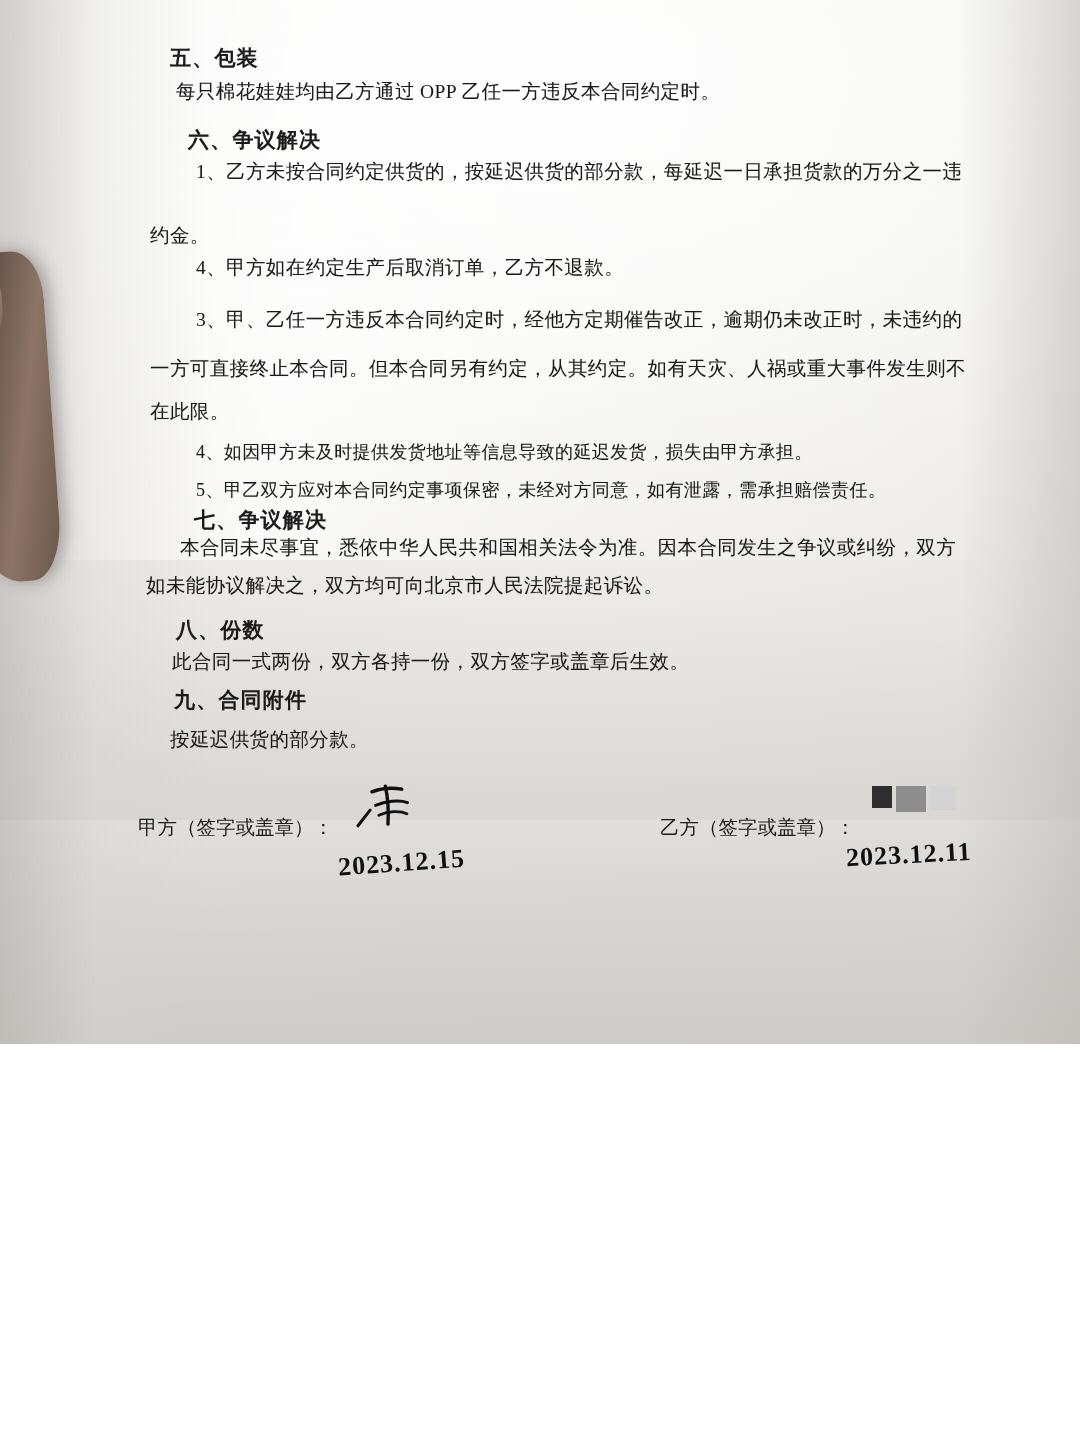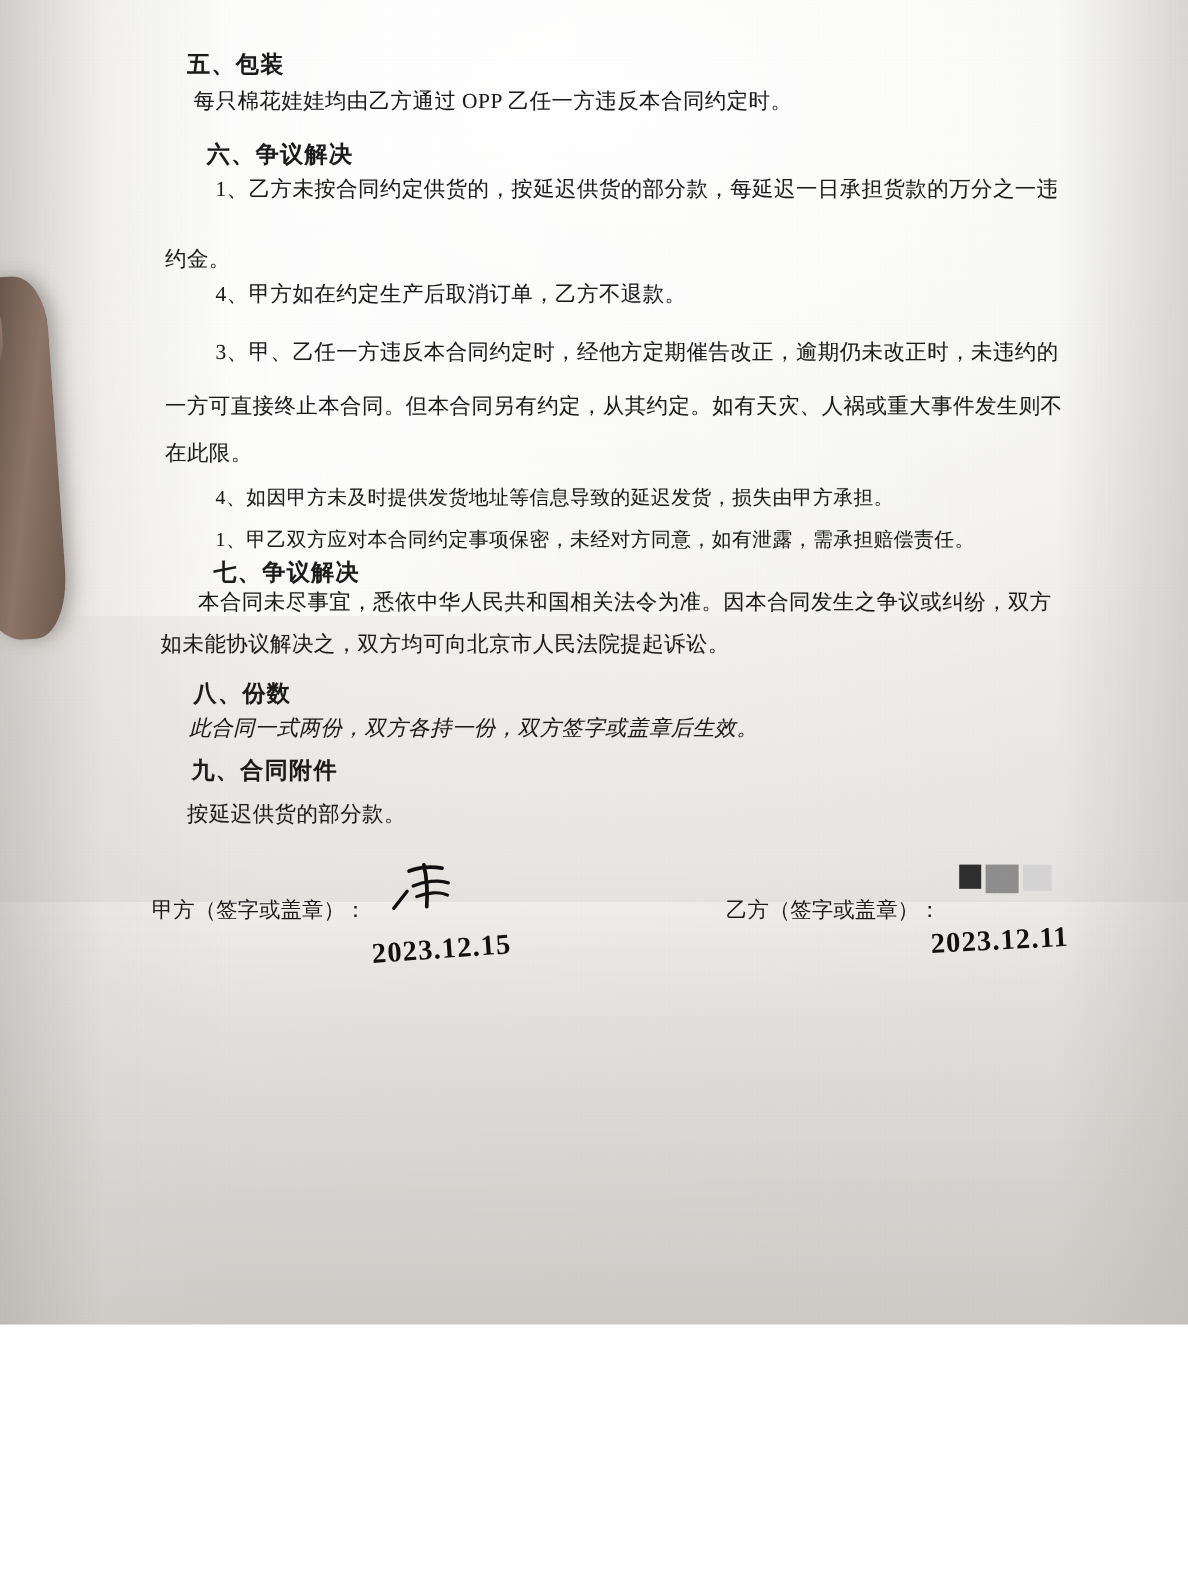--- a/index.html
+++ b/index.html
@@ -11,21 +11,21 @@
     height: 1440px;
     overflow: hidden;
     font-family: "Liberation Serif", serif;
     background: #ffffff;
   }
 
   
   #photo {
     position: relative;
     width: 1080px;
-    height: 1204px;
+    height: 1044px;
     background:
       radial-gradient(120% 70% at 50% 8%, #ffffff 0%, #f7f7f5 40%, #eceae7 72%, #e2e0dd 100%),
       linear-gradient(180deg, #fbfbfa 0%, #f2f1ef 55%, #e6e4e1 100%);
     overflow: hidden;
   }
   
   #sheen-top {
     position: absolute;
     left: 0; top: 0; width: 1080px; height: 560px;
     background: linear-gradient(100deg, rgba(255,255,255,0.0) 0%, rgba(255,255,255,0.75) 30%, rgba(255,255,255,0.25) 60%, rgba(255,255,255,0.0) 100%);
@@ -188,28 +188,28 @@
     <div class="line body" style="left:176px; top:78px;">每只棉花娃娃均由乙方通过 OPP 乙任一方违反本合同约定时。</div>
 
     <div class="line heading" style="left:188px; top:126px;">六、争议解决</div>
     <div class="line body" style="left:196px; top:158px;">1、乙方未按合同约定供货的，按延迟供货的部分款，每延迟一日承担货款的万分之一违</div>
     <div class="line body" style="left:150px; top:222px;">约金。</div>
     <div class="line body" style="left:196px; top:254px;">4、甲方如在约定生产后取消订单，乙方不退款。</div>
     <div class="line body" style="left:196px; top:306px;">3、甲、乙任一方违反本合同约定时，经他方定期催告改正，逾期仍未改正时，未违约的</div>
     <div class="line body" style="left:150px; top:355px;">一方可直接终止本合同。但本合同另有约定，从其约定。如有天灾、人祸或重大事件发生则不</div>
     <div class="line body" style="left:150px; top:398px;">在此限。</div>
     <div class="line small" style="left:196px; top:424px;margin-top:16px;">4、如因甲方未及时提供发货地址等信息导致的延迟发货，损失由甲方承担。</div>
-    <div class="line small" style="left:196px; top:478px;">1、甲乙双方应对本合同约定事项保密，未经对方同意，如有泄露，需承担赔偿责任。</div>
+    <div class="line small" style="left:196px; top:478px;">5、甲乙双方应对本合同约定事项保密，未经对方同意，如有泄露，需承担赔偿责任。</div>
 
     <div class="line heading" style="left:194px; top:506px;">七、争议解决</div>
     <div class="line body" style="left:180px; top:534px;">本合同未尽事宜，悉依中华人民共和国相关法令为准。因本合同发生之争议或纠纷，双方</div>
     <div class="line body" style="left:146px; top:572px;">如未能协议解决之，双方均可向北京市人民法院提起诉讼。</div>
 
     <div class="line heading" style="left:176px; top:616px;">八、份数</div>
-    <div class="line body" style="left:172px; top:648px;font-style:italic;">此合同一式两份，双方各持一份，双方签字或盖章后生效。</div>
+    <div class="line body" style="left:172px; top:648px;">此合同一式两份，双方各持一份，双方签字或盖章后生效。</div>
 
     <div class="line heading" style="left:174px; top:686px;">九、合同附件</div>
     <div class="line body" style="left:170px; top:726px;">按延迟供货的部分款。</div>
 
     <div class="sig-label" style="left:138px; top:790px;">甲方（签字或盖章）：</div>
 
     <svg id="sig-a-mark" viewBox="0 0 80 52">
       <path d="M8 40 C14 34, 18 30, 22 26" stroke="#111" stroke-width="3" fill="none" stroke-linecap="round"></path>
       <path d="M26 8 C34 6, 46 6, 56 9" stroke="#111" stroke-width="3.4" fill="none" stroke-linecap="round"></path>
       <path d="M40 4 C41 14, 41 26, 38 42" stroke="#111" stroke-width="3.4" fill="none" stroke-linecap="round"></path>

